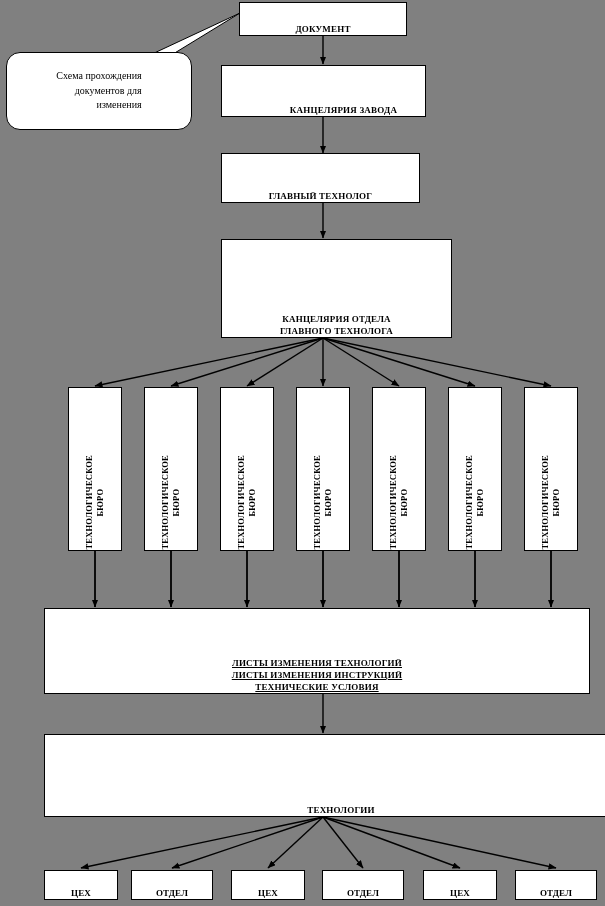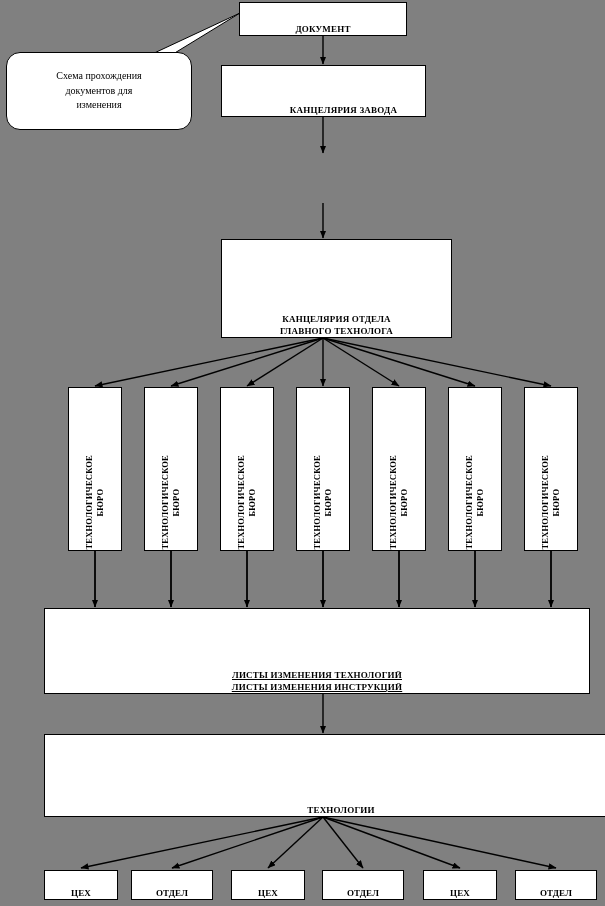--- a/index.html
+++ b/index.html
@@ -50,21 +50,21 @@
   }
   .callout {
     position: absolute;
     background: #ffffff;
     border: 1px solid #000000;
     border-radius: 14px;
     box-sizing: border-box;
     display: flex;
     align-items: center;
     justify-content: center;
-    text-align: center;
+    text-align: right;
     font-size: 10px;
     line-height: 1.45;
     color: #000000;
     font-weight: normal;
   }
   .callout .lines { padding: 0 8px; }
   svg.arrows {
     position: absolute;
     left: 0; top: 0;
     width: 605px;
@@ -136,20 +136,25 @@
         <div>ДОКУМЕНТ</div>
       </div>
   </div>
 
   <div class="node" style="left:221px; top:65px; width:205px; height:52px;padding-left:40px;">
     <div class="lines">
         <div>КАНЦЕЛЯРИЯ ЗАВОДА</div>
       </div>
   </div>
 
+  <div class="node" style="left:221px; top:153px; width:199px; height:50px;">
+    <div class="lines">
+        <div>ГЛАВНЫЙ ТЕХНОЛОГ</div>
+      </div>
+  </div>
 
   <div class="node" style="left:221px; top:239px; width:231px; height:99px;">
     <div class="lines">
       <div>КАНЦЕЛЯРИЯ ОТДЕЛА</div>
       <div>ГЛАВНОГО ТЕХНОЛОГА</div>
     </div>
   </div>
 
   <div class="node" style="left:68px; top:387px; width:54px; height:164px;">
     <div class="vert"><span>ТЕХНОЛОГИЧЕСКОЕ</span>
@@ -177,20 +182,21 @@
   </div>
   <div class="node" style="left:524px; top:387px; width:54px; height:164px;">
     <div class="vert"><span>ТЕХНОЛОГИЧЕСКОЕ</span>
 <span>БЮРО</span></div>
   </div>
 
   <div class="node" style="left:44px; top:608px; width:546px; height:86px;text-decoration:underline;">
     <div class="lines">
       <div>ЛИСТЫ ИЗМЕНЕНИЯ  ТЕХНОЛОГИЙ</div>
       <div>ЛИСТЫ ИЗМЕНЕНИЯ ИНСТРУКЦИЙ</div>
+      <div>ТЕХНИЧЕСКИЕ  УСЛОВИЯ</div>
     </div>
   </div>
 
   <div class="node" style="left:44px; top:734px; width:594px; height:83px;">
     <div class="lines">
       <div>ТЕХНОЛОГИИ</div>
     </div>
   </div>
 
   <div class="node" style="left:44px; top:870px; width:74px; height:30px;">

